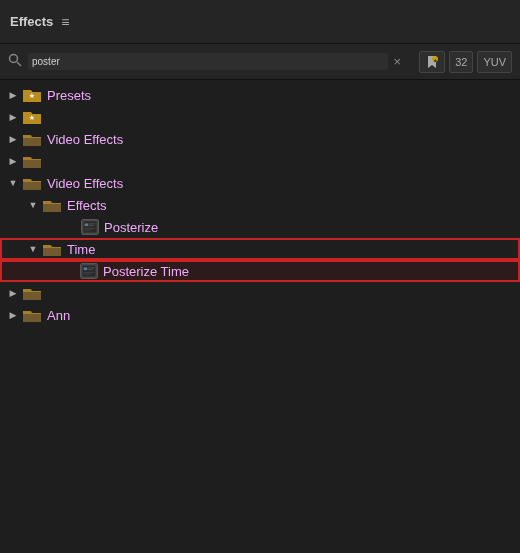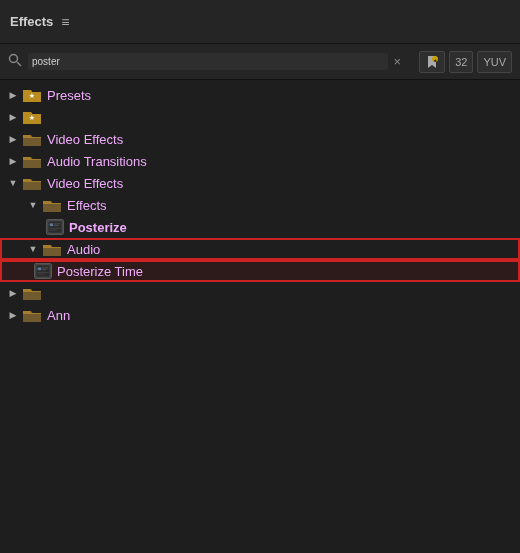--- a/index.html
+++ b/index.html
@@ -216,61 +216,60 @@
       <path d="M1 4h8l1.5 2H19v1H1V4z" fill="#c8952a" opacity="0.6"></path>
     </svg></span>
       <span class="item-label">Video Effects</span>
     </div>
     <div class="tree-item" style="padding-left: 6px;">
       <span class="chevron" style="color:#aaa;font-size:9px;margin-right:2px;">▶</span>
       <span class="folder-icon"><svg class="folder-svg" viewBox="0 0 20 16" fill="none">
       <path d="M1 4h7l1.5 2H19v9H1V4z" fill="#7a6030" opacity="0.9"></path>
       <path d="M1 4h8l1.5 2H19v1H1V4z" fill="#c8952a" opacity="0.6"></path>
     </svg></span>
-      <span class="item-label">Audio Transitions</span>
     </div>
     <div class="tree-item" style="padding-left: 6px;">
       <span class="chevron" style="color:#aaa;font-size:9px;margin-right:2px;">▼</span>
       <span class="folder-icon"><svg class="folder-svg" viewBox="0 0 20 16" fill="none">
       <path d="M1 4h7l1.5 2H19v9H1V4z" fill="#7a6030" opacity="0.9"></path>
       <path d="M1 4h8l1.5 2H19v1H1V4z" fill="#c8952a" opacity="0.6"></path>
     </svg></span>
       <span class="item-label">Video Effects</span>
     </div>
     <div class="tree-item" style="padding-left: 26px;">
       <span class="chevron" style="color:#aaa;font-size:9px;margin-right:2px;">▼</span>
       <span class="folder-icon"><svg class="folder-svg" viewBox="0 0 20 16" fill="none">
       <path d="M1 4h7l1.5 2H19v9H1V4z" fill="#7a6030" opacity="0.9"></path>
       <path d="M1 4h8l1.5 2H19v1H1V4z" fill="#c8952a" opacity="0.6"></path>
     </svg></span>
       <span class="item-label">Effects</span>
     </div>
-    <div class="tree-item" style="padding-left: 32px; font-weight: bold;">
+    <div class="tree-item" style="padding-left: 67px;">
       <span style="width:14px;display:inline-block;flex-shrink:0;"></span>
       <span class="effect-icon">
         <svg width="18" height="16" viewBox="0 0 18 16">
     <rect x="1" y="1" width="16" height="14" rx="2" fill="#2a2a2a" stroke="#555" stroke-width="1"></rect>
     <rect x="3" y="4" width="4" height="3" fill="#5a7a9a"></rect>
     <rect x="8" y="4" width="7" height="1" fill="#555"></rect>
     <rect x="8" y="6" width="5" height="1" fill="#555"></rect>
     <rect x="3" y="9" width="12" height="1" fill="#444"></rect>
     <rect x="3" y="11" width="8" height="1" fill="#444"></rect>
   </svg>
       </span>
       <span class="item-label">Posterize</span>
     </div>
     <div class="tree-item time-row" style="padding-left: 26px;">
       <span class="chevron" style="color:#aaa;font-size:9px;margin-right:2px;">▼</span>
       <span class="folder-icon"><svg class="folder-svg" viewBox="0 0 20 16" fill="none">
       <path d="M1 4h7l1.5 2H19v9H1V4z" fill="#7a6030" opacity="0.9"></path>
       <path d="M1 4h8l1.5 2H19v1H1V4z" fill="#c8952a" opacity="0.6"></path>
     </svg></span>
-      <span class="item-label">Audio</span>
-    </div>
-    <div class="tree-item posterize-time-row" style="padding-left: 20px;">
+      <span class="item-label">Time</span>
+    </div>
+    <div class="tree-item posterize-time-row" style="padding-left: 66px;">
       <span style="width:14px;display:inline-block;flex-shrink:0;"></span>
       <span class="effect-icon">
         <svg width="18" height="16" viewBox="0 0 18 16">
     <rect x="1" y="1" width="16" height="14" rx="2" fill="#2a2a2a" stroke="#555" stroke-width="1"></rect>
     <rect x="3" y="4" width="4" height="3" fill="#5a7a9a"></rect>
     <rect x="8" y="4" width="7" height="1" fill="#555"></rect>
     <rect x="8" y="6" width="5" height="1" fill="#555"></rect>
     <rect x="3" y="9" width="12" height="1" fill="#444"></rect>
     <rect x="3" y="11" width="8" height="1" fill="#444"></rect>
   </svg>

